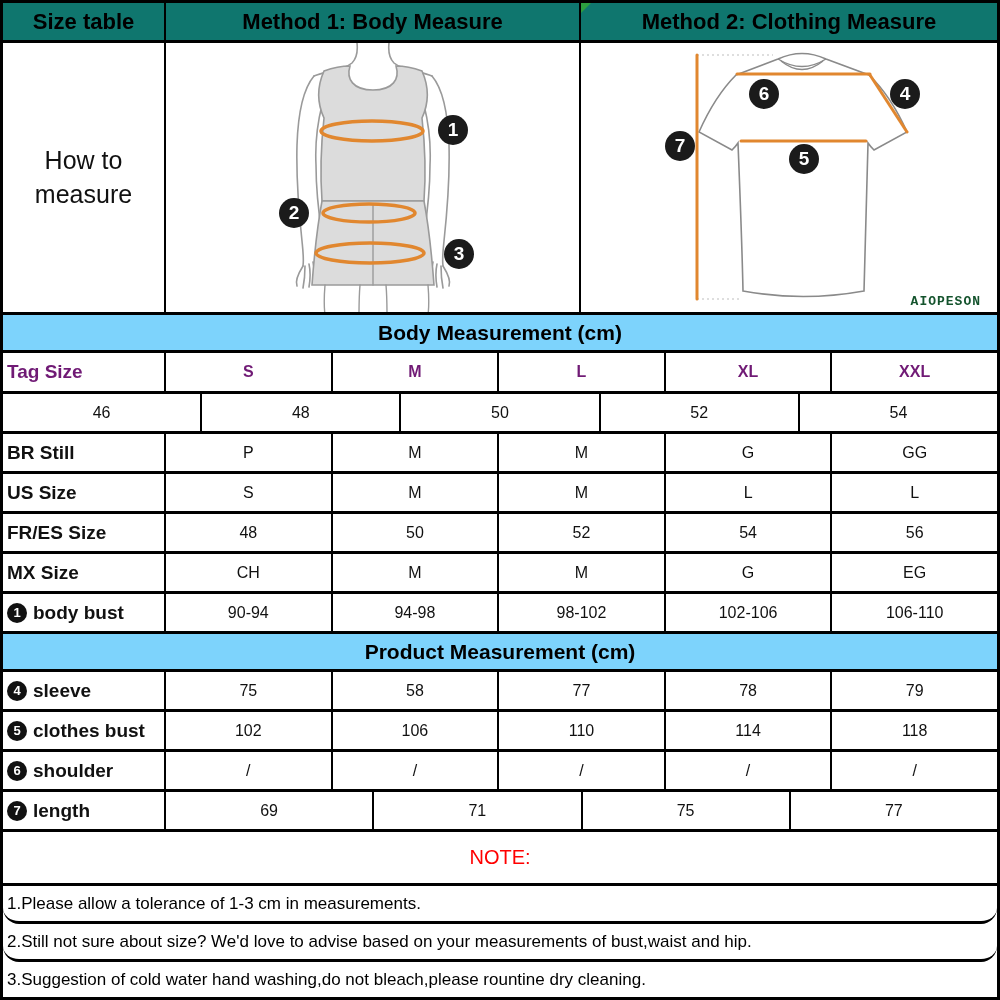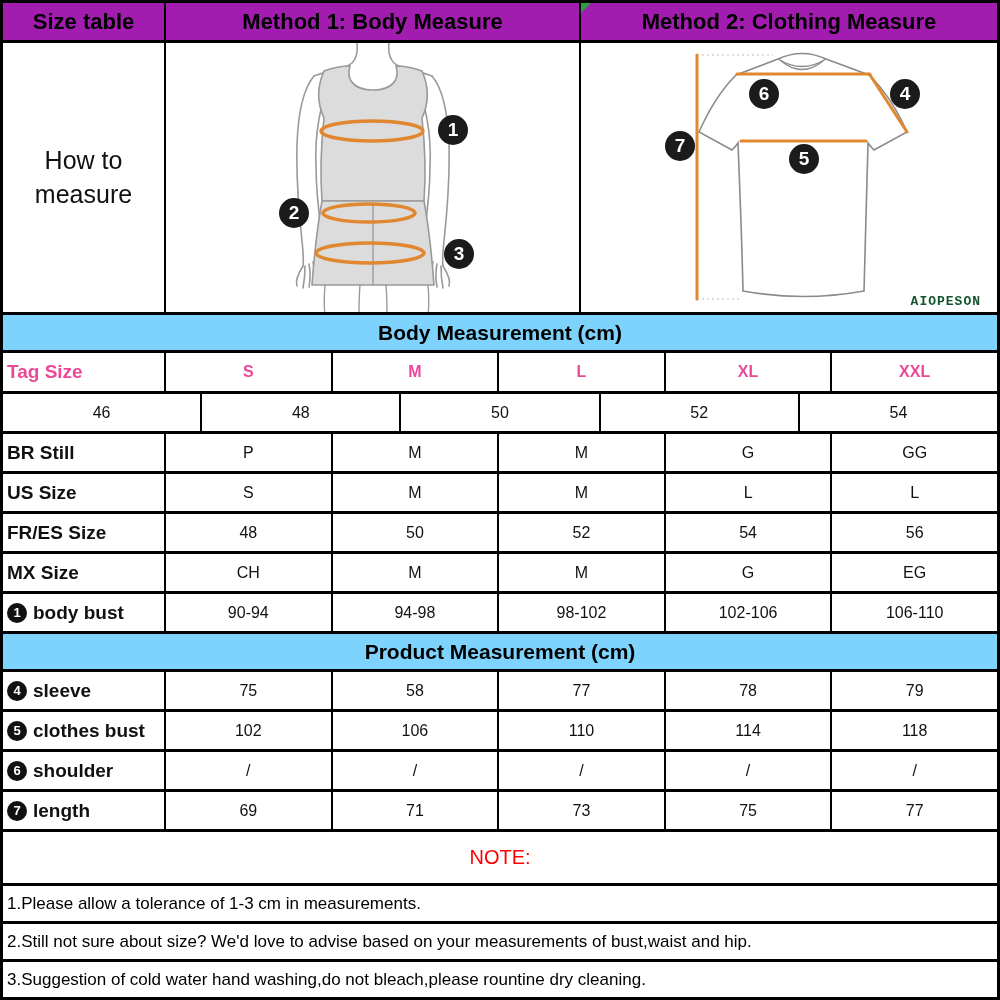--- a/index.html
+++ b/index.html
@@ -11,21 +11,21 @@
 
   .row { display:flex; border-bottom:3px solid #000; flex:none; }
   .cell { border-right:2px solid #000; position:relative; }
   .cell:last-child { border-right:none; }
   .c1 { width:163px; flex:none; }
   .c2 { width:415px; flex:none; }
   .c3 { flex:1; }
 
   
   .hdr { height:40px; }
-  .hdr .cell { background:#a21caf; display:flex; align-items:center; justify-content:center;
+  .hdr .cell { background:#0f766e; display:flex; align-items:center; justify-content:center;
                font-weight:bold; font-size:22px; color:#000; }
   .comment-tri { position:absolute; left:0; top:0; width:0; height:0;
                  border-top:10px solid #2d9e3f; border-right:10px solid transparent; }
 
   
   .illus { height:272px; }
   .howto { display:flex; align-items:center; justify-content:center; text-align:center;
            font-weight:normal; font-size:25px; line-height:1.35; padding:0 28px; }
   .fig { overflow:hidden; }
   .fig svg { position:absolute; left:0; top:0; }
@@ -35,36 +35,36 @@
   .brand { position:absolute; right:16px; bottom:3px; font-family:"Liberation Mono", monospace;
            font-weight:bold; font-size:13px; letter-spacing:1px; color:#14532d; }
 
   
   .band { height:38px; flex:none; background:#7dd3fc; border-bottom:3px solid #000;
           display:flex; align-items:center; justify-content:center;
           font-weight:bold; font-size:21px; color:#000; }
 
   
   .trow { display:flex; height:40px; flex:none; border-bottom:3px solid #000; }
-  .trow.tagrow { height:41px; color:#ec4899; }
+  .trow.tagrow { height:41px; color:#701a75; }
   .tcell { border-right:2px solid #000; display:flex; align-items:center; }
   .tcell:last-child { border-right:none; }
   .tcell.label { width:163px; flex:none; font-weight:bold; font-size:19px; padding-left:4px; gap:6px; }
   .tagrow .tcell.label { font-size:19px; }
   .tcell.val { flex:1; justify-content:center; font-size:16px; }
   .tagrow .tcell.val { font-weight:bold; font-size:16px; }
   .num-badge { width:20px; height:20px; border-radius:50%; background:#111; color:#fff;
                font-size:13px; font-weight:bold; display:inline-flex; align-items:center;
                justify-content:center; flex:none; }
 
   
   .note-band { height:54px; flex:none; border-bottom:3px solid #000; display:flex;
                align-items:center; justify-content:center; color:#f00; font-size:20px; }
   .note-row { flex:1; border-bottom:3px solid #000; display:flex; align-items:center;
-              font-size:17px; padding-left:4px; color:#000; }
+              font-size:17px; padding-left:4px; color:#000;border-radius:16px; }
   .note-row:last-child { border-bottom:none; }
 </style>
 </head>
 <body>
 
 <div class="sheet">
 
   <div class="row hdr">
     <div class="cell c1">Size table</div>
     <div class="cell c2">Method 1: Body Measure</div>
@@ -244,21 +244,20 @@
         <div class="tcell val">/</div>
         <div class="tcell val">/</div>
       </div>
       <div class="trow">
         <div class="tcell label">
           <span class="num-badge">7</span>
           <span>length</span>
         </div>
         <div class="tcell val">69</div>
         <div class="tcell val">71</div>
-        <div class="tcell val">73</div>
         <div class="tcell val">75</div>
         <div class="tcell val">77</div>
       </div>
     </div>
 
   <div class="note-band">NOTE:</div>
   <div class="note-row">1.Please allow a tolerance of 1-3 cm in measurements.</div>
   <div class="note-row">2.Still not sure about size? We'd love to advise based on your measurements of bust,waist and hip.</div>
   <div class="note-row">3.Suggestion of cold water hand washing,do not bleach,please rountine dry cleaning.</div>
 

